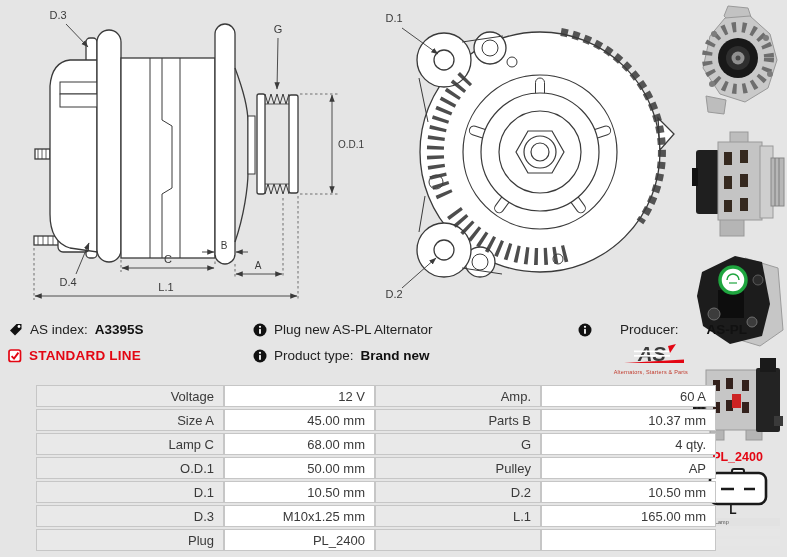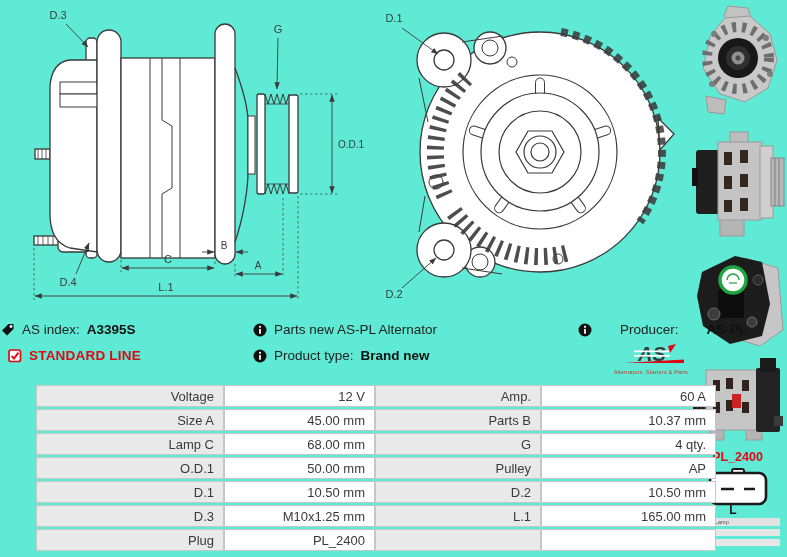--- a/index.html
+++ b/index.html
@@ -1,18 +1,18 @@
 <!DOCTYPE html>
 <html><head>
 <meta charset="utf-8">
 <style>
   * { margin:0; padding:0; box-sizing:border-box; }
   body { background:#fff; }
   .page {
-    position:relative; width:787px; height:557px; background:#5eead4;
+    position:relative; width:787px; height:557px; background:#e5e5e5;
     font-family:"Liberation Sans", sans-serif; overflow:hidden; color:#222;
   }
   svg text { font-family:"Liberation Sans", sans-serif; fill:#3a3a3a; }
 
   
   .side-draw { position:absolute; left:2px; top:2px; }
   .front-draw { position:absolute; left:362px; top:0; }
 
   
   .photo-col { position:absolute; left:688px; top:0; width:99px; height:557px; }
@@ -26,21 +26,21 @@
   .legend { position:absolute; left:10px; top:518px; width:82px; font-size:5.5px; color:#555; }
   .lg-row { display:flex; height:8px; margin-bottom:3px; }
   .lg-k { width:13px; background:#d7d7d7; text-align:center; line-height:8px; font-weight:bold; }
   .lg-v { flex:1; background:#e2e2e2; padding-left:4px; line-height:8px; }
   .lg-bar { height:7px; background:#e6e6e6; margin-bottom:3px; }
 
   
   .info { position:absolute; left:0; top:316px; width:688px; height:64px; font-size:13.5px; }
   .inf { position:absolute; display:flex; align-items:center; gap:7px; white-space:nowrap; }
   .inf svg { flex:0 0 auto; }
-  .c1r1 { left:0; top:6px; }
+  .c1r1 { left:8px; top:6px; }
   .c1r2 { left:8px; top:32px; }
   .c2r1 { left:253px; top:6px; }
   .c2r2 { left:253px; top:32px; }
   .c3r1 { left:578px; top:6px;gap:28px; }
   .bold { font-weight:bold; color:#111; }
   .red-line { color:#e30613; font-weight:bold; letter-spacing:.2px; }
   .logo-wrap { position:absolute; left:606px; top:28px; width:82px; text-align:right; }
   .logo-tagline { font-size:5.5px; color:#c0392b; letter-spacing:.2px; margin-top:1px; }
 
   
@@ -278,21 +278,21 @@
       </svg>
       <span class="red-line">STANDARD LINE</span>
     </div>
 
     <div class="inf c2r1">
       <svg width="14" height="14" viewBox="0 0 14 14">
         <circle cx="7" cy="7" r="6.5" fill="#111"></circle>
         <circle cx="7" cy="3.8" r="1.1" fill="#fff"></circle>
         <rect x="6.1" y="5.8" width="1.8" height="5.2" rx="0.9" fill="#fff"></rect>
       </svg>
-      <span>Parts new AS-PL Alternator</span>
+      <span>Plug new AS-PL Alternator</span>
     </div>
 
     <div class="inf c2r2">
       <svg width="14" height="14" viewBox="0 0 14 14">
         <circle cx="7" cy="7" r="6.5" fill="#111"></circle>
         <circle cx="7" cy="3.8" r="1.1" fill="#fff"></circle>
         <rect x="6.1" y="5.8" width="1.8" height="5.2" rx="0.9" fill="#fff"></rect>
       </svg>
       <span>Product type:</span>
       <span class="bold">Brand new</span>

